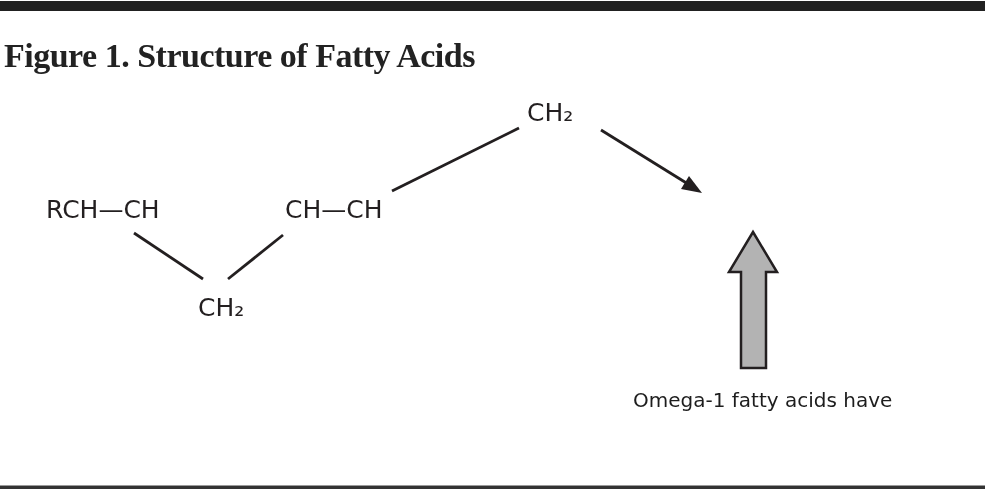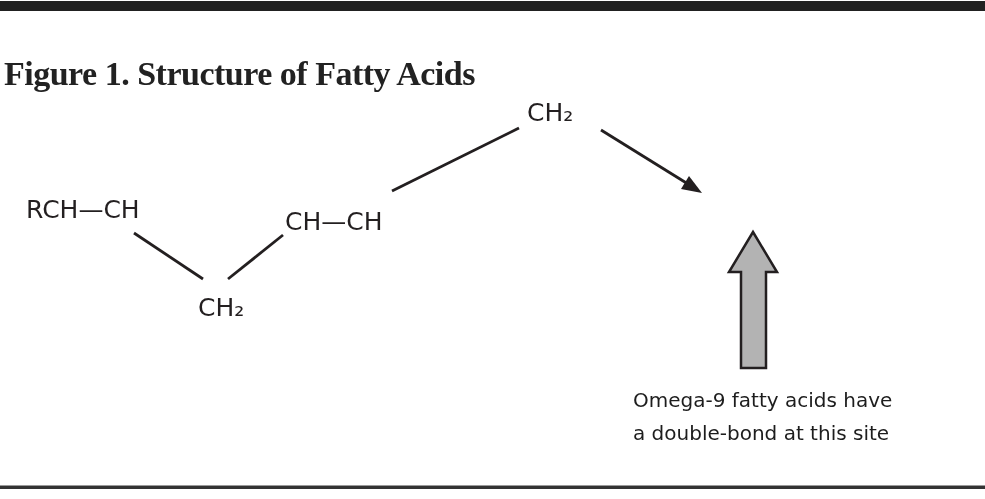--- a/index.html
+++ b/index.html
@@ -12,21 +12,21 @@
     font-family: "DejaVu Sans", sans-serif;
   }
   .top-bar {
     position: absolute;
     left: 0; right: 0; top: 1px;
     height: 10px;
     background: #212121;
   }
   .fig-title {
     position: absolute;
-    left: 4px; top: 32px;
+    left: 4px; top: 14px;
     font-family: "Liberation Serif", serif;
     font-size: 34px;
     font-weight: 600;
     letter-spacing: -0.5px;
     color: #222222;
     white-space: nowrap;
     line-height: 1.1;
   }
   .diagram-svg {
     position: absolute;
@@ -71,25 +71,24 @@
     <line x1="134" y1="233" x2="203" y2="279"></line>
     <line x1="228" y1="279" x2="283" y2="235"></line>
     <line x1="392" y1="191" x2="519" y2="128"></line>
 
     <line x1="601" y1="130" x2="688" y2="184"></line>
     <polygon points="702,193 681,189 689,176" fill="#231f20"></polygon>
 
     <polygon points="753,232 777,272 766,272 766,368 741,368 741,272 729,272" stroke="#231f20" stroke-width="2.5" stroke-linejoin="miter" fill="#b3b3b3"></polygon>
   </svg>
 
-  <div class="formula" style="left:26px;  top:196px;">RCH—CH</div>
+  <div class="formula" style="left:46px;  top:196px;">RCH—CH</div>
   <div class="formula" style="left:198px; top:294px;">CH₂</div>
-  <div class="formula" style="left:285px; top:196px;margin-top:12px;">CH—CH</div>
+  <div class="formula" style="left:285px; top:196px;">CH—CH</div>
   <div class="formula" style="left:527px; top:99px;">CH₂</div>
 
   <div class="annotation">
-    <div>Omega-9 fatty acids have</div>
-    <div>a double-bond at this site</div>
+    <div>Omega-1 fatty acids have</div>
   </div>
 
   <div class="bottom-rule"></div>
 
 </div>
 
 </body></html>

